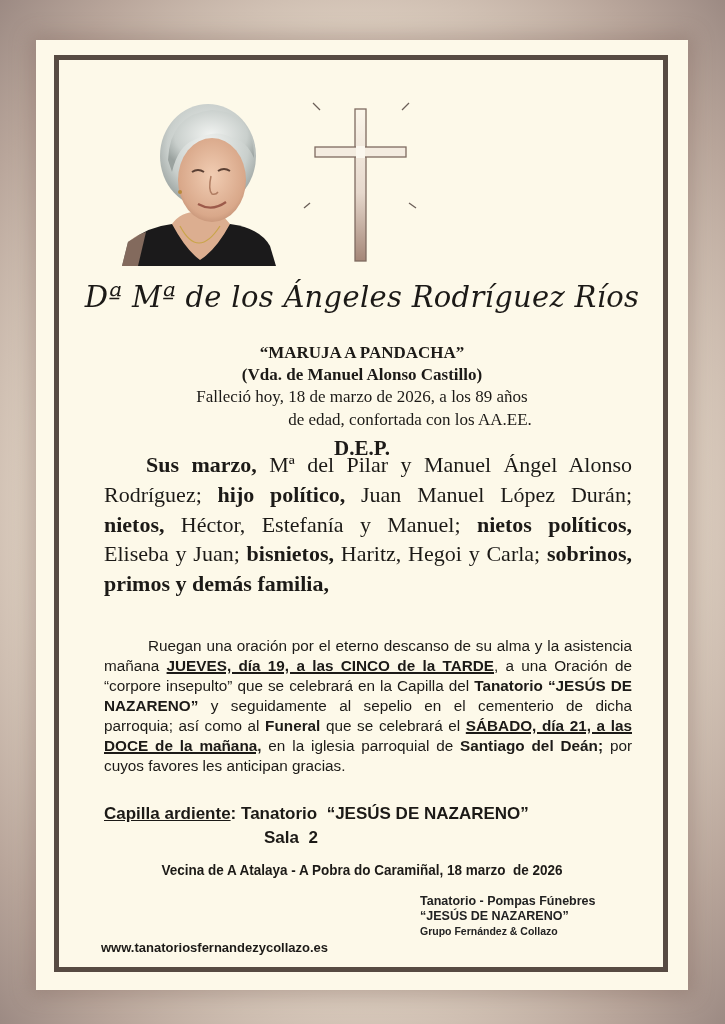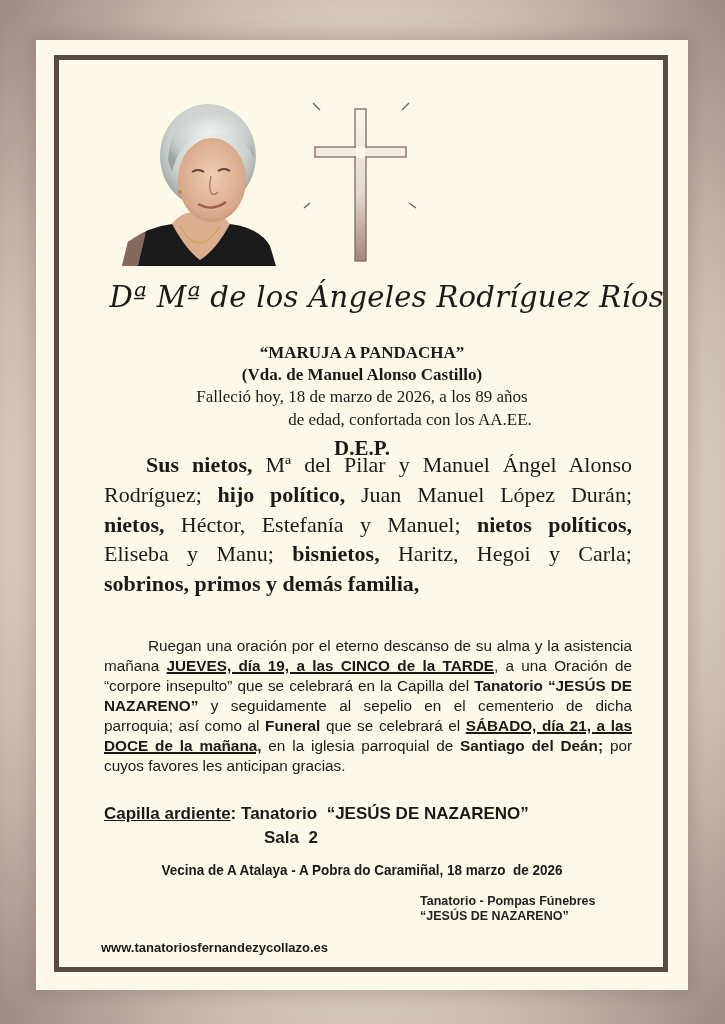--- a/index.html
+++ b/index.html
@@ -15,21 +15,21 @@
     box-shadow: 0 0 18px 6px rgba(120,95,85,0.35);
   }
   .frame {
     position:absolute; left:54px; top:55px; width:604px; height:907px;
     border:5px solid #574b42;
   }
   .abs { position:absolute; }
   .photo { left:120px; top:100px; width:162px; height:166px; }
   .cross { left:296px; top:96px; width:130px; height:170px; }
   .name {
-    left:60px; width:604px; top:280px; text-align:right;
+    left:60px; width:604px; top:280px; text-align:center;
     font-family: "DejaVu Serif", serif; font-style:italic;
     font-size:29px; letter-spacing:0.3px; color:#1c1a17;
   }
   .center-line { left:60px; width:604px; text-align:center;margin-top:15px; }
   .nick { top:328px; font-size:17px; font-weight:bold; }
   .vda { top:350px; font-size:17px; font-weight:bold; }
   .died1 { top:372px; font-size:17px; }
   .died2 { top:395px; font-size:17px;padding-left:48px; }
   .dep { top:421px; font-size:21px; font-weight:bold; }
   .family {
@@ -140,32 +140,33 @@
 </div>
 
 <div class="abs name">Dª Mª de los Ángeles Rodríguez Ríos</div>
 <div class="abs center-line nick">“MARUJA A PANDACHA”</div>
 <div class="abs center-line vda">(Vda. de Manuel Alonso Castillo)</div>
 <div class="abs center-line died1">Falleció hoy, 18 de marzo de 2026, a los 89 años</div>
 <div class="abs center-line died2">de edad, confortada con los AA.EE.</div>
 <div class="abs center-line dep">D.E.P.</div>
 
 <div class="abs family">
-  <b>Sus nietos,</b><span> Mª del Pilar y Manuel Ángel Alonso Rodríguez; </span><b>hijo político,</b><span> Juan Manuel López Durán; </span><b>nietos,</b><span> Héctor, Estefanía y Manuel; </span><b>nietos políticos,</b><span> Eliseba y Manu; </span><b>bisnietos,</b><span> Haritz, Hegoi y Carla; </span><b>sobrinos, primos y demás familia,</b>
+  <b>Sus marzo,</b><span> Mª del Pilar y Manuel Ángel Alonso Rodríguez; </span><b>hijo político,</b><span> Juan Manuel López Durán; </span><b>nietos,</b><span> Héctor, Estefanía y Manuel; </span><b>nietos políticos,</b><span> Eliseba y Juan; </span><b>bisnietos,</b><span> Haritz, Hegoi y Carla; </span><b>sobrinos, primos y demás familia,</b>
 </div>
 
 <div class="abs prayer">
   <span>Ruegan una oración por el eterno descanso de su alma y la asistencia mañana </span><b><u>JUEVES, día 19, a las CINCO de la TARDE</u></b><span>, a una Oración de “corpore insepulto” que se celebrará en la Capilla del </span><b>Tanatorio “JESÚS DE NAZARENO”</b><span> y seguidamente al sepelio en el cementerio de dicha parroquia; así como al </span><b>Funeral</b><span> que se celebrará el </span><b><u>SÁBADO, día 21, a las DOCE de la mañana,</u></b><span> en la iglesia parroquial de </span><b>Santiago del Deán;</b><span> por cuyos favores les anticipan gracias.</span>
 </div>
 
 <div class="abs chapel">
   <u>Capilla ardiente</u><span>:</span><span style="white-space:pre"> Tanatorio  “JESÚS DE NAZARENO”</span>
 </div>
 <div class="abs sala" style="white-space:pre">Sala  2</div>
 
 <div class="abs vecina" style="white-space:pre">Vecina de A Atalaya - A Pobra do Caramiñal, 18 marzo  de 2026</div>
 
 <div class="abs funeral-home">
   <div class="l1">Tanatorio - Pompas Fúnebres</div>
   <div class="l2">“JESÚS DE NAZARENO”</div>
+  <div class="l4">Grupo Fernández &amp; Collazo</div>
 </div>
 
 <div class="abs website">www.tanatoriosfernandezycollazo.es</div>
 
 </body></html>

